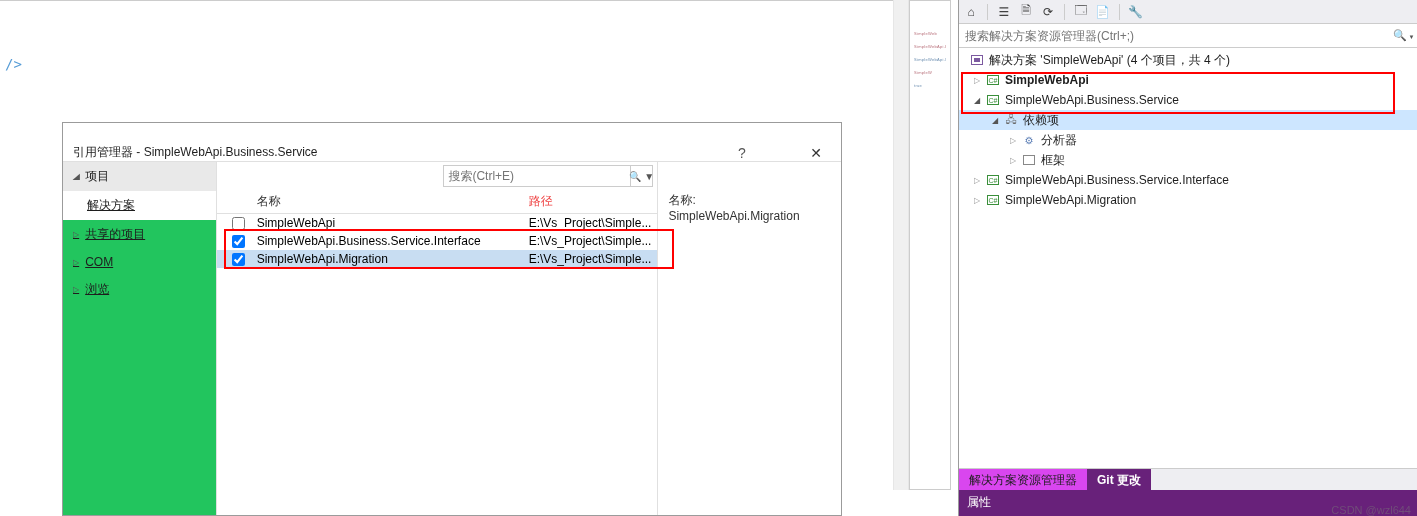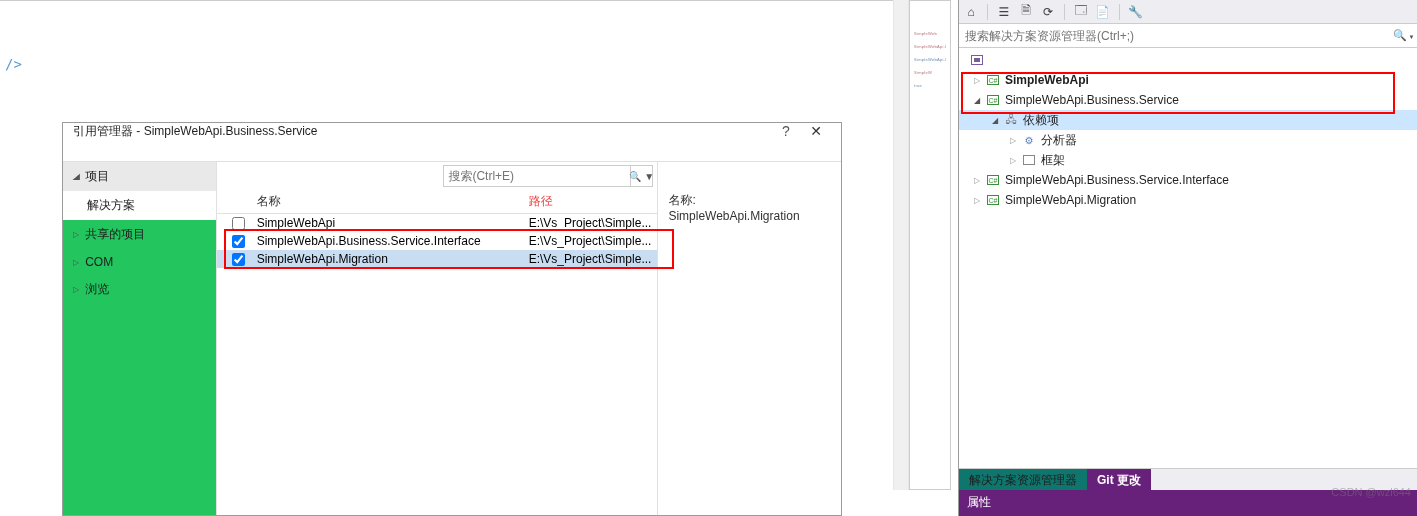--- a/index.html
+++ b/index.html
@@ -4,30 +4,30 @@
 <style>
   * { box-sizing: border-box; font-family: "Microsoft YaHei", "Segoe UI", sans-serif; font-size: 12px; }
   body { margin: 0; width: 1417px; height: 516px; background: #fff; position: relative; overflow: hidden; }
 
   
   .editor-area { position: absolute; left: 0; top: 0; width: 893px; height: 516px; background: #fff; border-top: 1px solid #ccc; }
   .editor-area .xml-angle { position: absolute; left: 5px; top: 55px; color: #569cd6; font-family: Consolas, monospace; font-size: 14px; }
 
   
   .dialog { position: absolute; left: 62px; top: 122px; width: 780px; height: 394px; background: #fff; border: 1px solid #9b9b9b; display: flex; flex-direction: column; }
-  .dialog-titlebar { height: 38px; display: flex; align-items: flex-start; padding: 0 10px; }
+  .dialog-titlebar { height: 38px; display: flex; align-items: flex-end; padding: 0 10px; gap: 44px; }
   .dialog-title { flex: 1; color: #1e1e1e; }
   .dialog-help { width: 30px; text-align: center; color: #555; cursor: pointer; font-size: 14px; }
   .dialog-close { width: 30px; text-align: center; color: #333; cursor: pointer; font-size: 14px; }
   .dialog-body { flex: 1; display: flex; border-top: 1px solid #e0e0e0; }
 
   .left-nav { width: 170px; background: #22c55e; border-right: 1px solid #e0e0e0; }
   .left-nav .nav-header { padding: 6px 10px; background: #e9e9e9; color: #1e1e1e; display: flex; align-items: center; }
   .left-nav .nav-header::before { content: "◢"; font-size: 8px; margin-right: 6px; color: #555; transform: scaleX(1.2);}
-  .left-nav .nav-item { padding: 6px 10px 6px 24px; color: #1e1e1e; cursor: pointer; display:flex; align-items:center; }
+  .left-nav .nav-item { padding: 6px 10px 6px 24px; color: #1e1e1e; cursor: pointer; display:flex; align-items:center;text-decoration:underline; }
   .left-nav .nav-item.selected { background: #fff; font-weight: normal; }
   .left-nav .nav-item .tri { color:#555; font-size:8px; margin-right:6px; margin-left:-14px;}
 
   .center-col { flex: 1; display: flex; flex-direction: column; border-right: 1px solid #e0e0e0; }
   .center-search { display: flex; justify-content: flex-end; padding: 3px 4px; margin-left: 8px; }
   .search-box { width: 210px; height: 22px; border: 1px solid #ccc; display: flex; align-items: center; }
   .search-box input { border: none; outline: none; flex: 1; padding: 2px 4px; background: transparent; }
   .search-btn { width: 22px; height: 20px; border-left: 1px solid #ccc; display: flex; align-items: center; justify-content: center; cursor: pointer; }
   .search-btn span { font-size: 10px; color: #555; }
   .drop-arrow { font-size: 6px; color: #555; margin-left: 2px; }
@@ -78,28 +78,28 @@
   .tree-row .expander.closed::before { content: "▷"; color:#999;}
   .tree-row .icon { width: 16px; height: 16px; display: inline-flex; align-items: center; justify-content: center; margin: 0 4px 0 2px; font-size: 10px; }
   .tree-row .label { color: #1e1e1e; }
   .tree-row .label.bold { font-weight: bold; }
   .indent { display:inline-block; }
 
   .red-box-tree { position: absolute; left: 961px; top: 72px; width: 434px; height: 42px; border: 2px solid #ff0000; pointer-events: none; z-index:5;}
 
   .sol-tabs { height: 22px; background: #eeeef2; border-top: 1px solid #ccc; display: flex; }
   .sol-tabs .tab { padding: 3px 10px; cursor: pointer; color: #1e1e1e; }
-  .sol-tabs .tab.active { background: #0f766e; }
+  .sol-tabs .tab.active { background: #d946ef; }
   .sol-tabs .tab.git { background: #68217a; color: #fff; font-weight: bold; }
 
   
   .props-panel { position: absolute; left: 958px; top: 490px; width: 459px; height: 26px; background: #68217a; border-left:1px solid #9b9b9b;}
   .props-panel .props-title { color: #fff; padding: 4px 8px; }
 
-  .watermark { position: absolute; right: 6px; bottom: 18px; color: rgba(120,120,120,0.5); font-size: 11px; z-index: 20; pointer-events:none;}
+  .watermark { position: absolute; right: 6px; bottom: 0; color: rgba(120,120,120,0.5); font-size: 11px; z-index: 20; pointer-events:none;}
 
   
   .ic-solution { border:1px solid #7c5aa0; width:12px; height:10px; position:relative; background:#fff;}
   .ic-solution::before{content:""; position:absolute; left:2px; top:2px; width:6px; height:4px; background:#7c5aa0;}
   .ic-csproj { border:1px solid #3a8f3a; width:12px; height:10px; background:#fff; font-size:7px; color:#3a8f3a; line-height:9px; text-align:center;}
   .ic-dep { width:12px; height:12px; color:#6a6a6a; font-size:11px;}
   .ic-analyzer {width:12px;height:12px;color:#5a7db5;font-size:11px;}
   .ic-frame {width:12px;height:10px;border:1px solid #888;background:#fff;}
   .ic-home { color:#414141; font-size:12px;}
 </style>
@@ -200,20 +200,21 @@
   <div class="sol-search">
     <input placeholder="搜索解决方案资源管理器(Ctrl+;)" style="">
     <span class="search-icon">🔍<span class="search-drop">▼</span></span>
   </div>
   <div class="sol-tree">
     <div class="tree-row">
       <span class="indent" style="width:4px"></span>
       <span class="icon">
           <span class="ic-solution"></span>
         </span>
+      <span class="label">解决方案 'SimpleWebApi' (4 个项目，共 4 个)</span>
     </div>
     <div class="tree-row">
       <span class="indent" style="width:8px"></span>
       <span class="expander closed"></span>
       <span class="icon">
           <span class="ic-csproj">C#</span>
         </span>
       <span class="label bold">SimpleWebApi</span>
     </div>
     <div class="tree-row">

